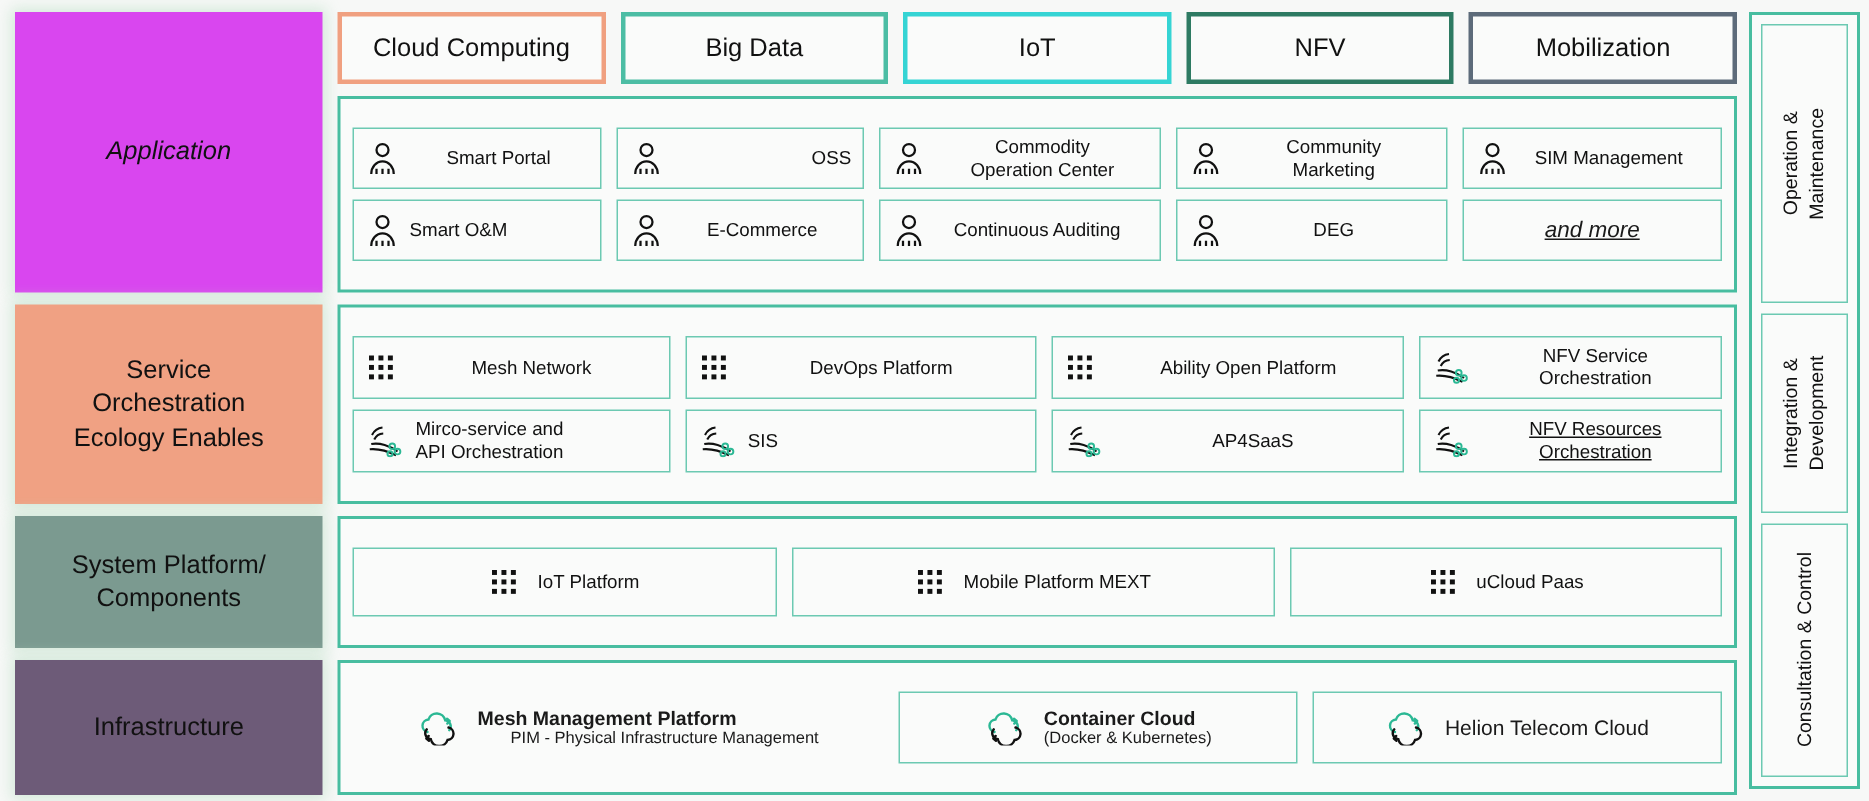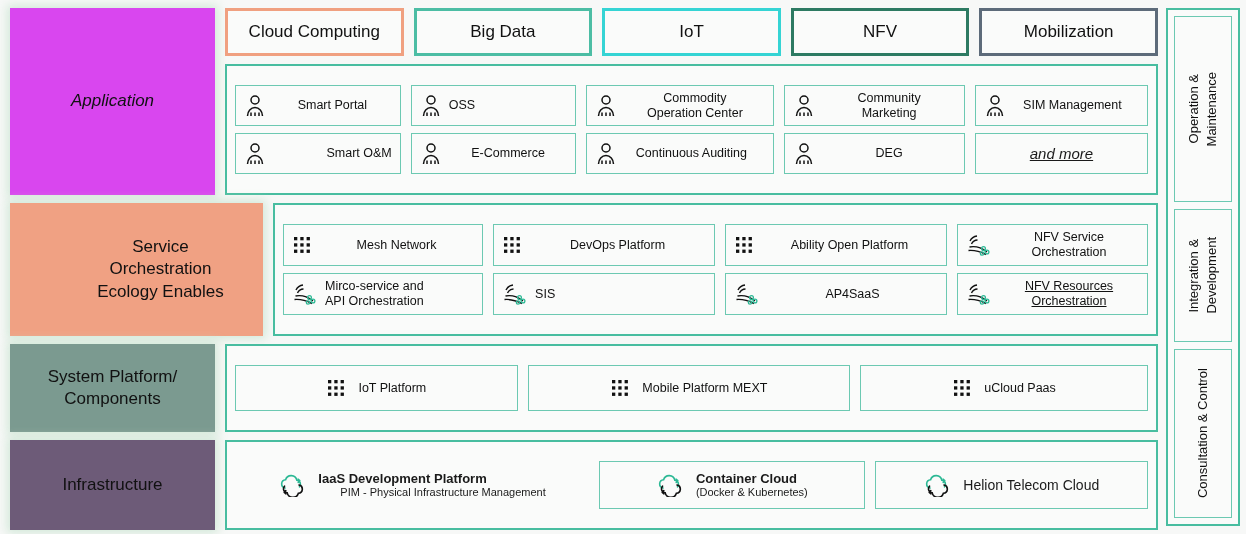--- a/index.html
+++ b/index.html
@@ -143,21 +143,21 @@
             <div class="cell appcell" style="flex:1 1 0;">
               <span class="icn">
                   <svg width="22" height="24" viewBox="0 0 22 24">
                     <circle cx="11" cy="6" r="4" fill="none" stroke="#111" stroke-width="1.5"></circle>
                     <path d="M3.5 22 A7.5 8.5 0 0 1 18.5 22" fill="none" stroke="#111" stroke-width="1.5"></path>
                     <line x1="7" y1="18.5" x2="7" y2="22" stroke="#111" stroke-width="1.5"></line>
                     <line x1="11" y1="18.5" x2="11" y2="22" stroke="#111" stroke-width="1.5"></line>
                     <line x1="15" y1="18.5" x2="15" y2="22" stroke="#111" stroke-width="1.5"></line>
                   </svg>
                 </span>
-              <span class="lbl" style="flex:1;text-align:left;">OSS</span>
+              <span class="lbl" style="flex:1;text-align:right;">OSS</span>
             </div>
             <div class="cell appcell" style="flex:1.15 1 0;">
               <span class="icn">
                   <svg width="22" height="24" viewBox="0 0 22 24">
                     <circle cx="11" cy="6" r="4" fill="none" stroke="#111" stroke-width="1.5"></circle>
                     <path d="M3.5 22 A7.5 8.5 0 0 1 18.5 22" fill="none" stroke="#111" stroke-width="1.5"></path>
                     <line x1="7" y1="18.5" x2="7" y2="22" stroke="#111" stroke-width="1.5"></line>
                     <line x1="11" y1="18.5" x2="11" y2="22" stroke="#111" stroke-width="1.5"></line>
                     <line x1="15" y1="18.5" x2="15" y2="22" stroke="#111" stroke-width="1.5"></line>
                   </svg>
@@ -194,21 +194,21 @@
             <div class="cell appcell" style="flex:1 1 0;">
               <span class="icn">
                   <svg width="22" height="24" viewBox="0 0 22 24">
                     <circle cx="11" cy="6" r="4" fill="none" stroke="#111" stroke-width="1.5"></circle>
                     <path d="M3.5 22 A7.5 8.5 0 0 1 18.5 22" fill="none" stroke="#111" stroke-width="1.5"></path>
                     <line x1="7" y1="18.5" x2="7" y2="22" stroke="#111" stroke-width="1.5"></line>
                     <line x1="11" y1="18.5" x2="11" y2="22" stroke="#111" stroke-width="1.5"></line>
                     <line x1="15" y1="18.5" x2="15" y2="22" stroke="#111" stroke-width="1.5"></line>
                   </svg>
                 </span>
-              <span class="lbl" style="flex:1;text-align:right;">Smart O&amp;M</span>
+              <span class="lbl" style="flex:1;text-align:left;">Smart O&amp;M</span>
             </div>
             <div class="cell appcell" style="flex:1 1 0;">
               <span class="icn">
                   <svg width="22" height="24" viewBox="0 0 22 24">
                     <circle cx="11" cy="6" r="4" fill="none" stroke="#111" stroke-width="1.5"></circle>
                     <path d="M3.5 22 A7.5 8.5 0 0 1 18.5 22" fill="none" stroke="#111" stroke-width="1.5"></path>
                     <line x1="7" y1="18.5" x2="7" y2="22" stroke="#111" stroke-width="1.5"></line>
                     <line x1="11" y1="18.5" x2="11" y2="22" stroke="#111" stroke-width="1.5"></line>
                     <line x1="15" y1="18.5" x2="15" y2="22" stroke="#111" stroke-width="1.5"></line>
                   </svg>
@@ -241,21 +241,21 @@
             </div>
             <div class="cell appcell c-center" style="flex:1.05 1 0;">
               <span class="italic-more">and more</span>
             </div>
           </div>
         </div>
       </div>
     </div>
 
     <div class="row" style="flex:0 0 133px;">
-      <div class="row-label" style="background:#f0a183;white-space:pre-line;padding-left:48px;">
+      <div class="row-label" style="background:#f0a183;white-space:pre-line;">
         <span>Service
 Orchestration
 Ecology Enables</span>
       </div>
       <div class="row-body">
         <div class="cellrow">
           <div class="cell svccell" style="flex:1 1 0;">
             <span class="icn">
                 <svg width="20" height="20" viewBox="0 0 20 20">
                   <g fill="#111">
@@ -460,21 +460,21 @@
           <div class="cell infcell" style="flex:1.25 1 0;border-color:transparent;">
             <span class="icn">
                 <svg width="28" height="24" viewBox="0 0 28 24">
                   <path d="M7 15 A4.2 4.2 0 0 1 7.6 6.7 A5.8 5.8 0 0 1 18.8 7.2 A4 4 0 0 1 21.5 13.8" fill="none" stroke="#2bb894" stroke-width="1.6" stroke-linecap="round"></path>
                   <path d="M20 6.2 L21.8 7.6 L20.2 9.4" fill="none" stroke="#2bb894" stroke-width="1.6" stroke-linecap="round" stroke-linejoin="round"></path>
                   <path d="M21 12 A4.2 4.2 0 0 1 20.4 20.3 A5.8 5.8 0 0 1 9.2 19.8 A4 4 0 0 1 6.5 13.2" fill="none" stroke="#111" stroke-width="1.6" stroke-linecap="round"></path>
                   <path d="M8 20.8 L6.2 19.4 L7.8 17.6" fill="none" stroke="#111" stroke-width="1.6" stroke-linecap="round" stroke-linejoin="round"></path>
                 </svg>
               </span>
             <span style="display:block;">
-              <span class="t1" style="display:block;">IaaS Development Platform</span>
+              <span class="t1" style="display:block;">Mesh Management Platform</span>
               <span class="t2" style="display:block;margin-left:22px;">PIM - Physical Infrastructure Management</span>
             </span>
           </div>
           <div class="cell infcell" style="flex:0.92 1 0;">
             <span class="icn">
                 <svg width="28" height="24" viewBox="0 0 28 24">
                   <path d="M7 15 A4.2 4.2 0 0 1 7.6 6.7 A5.8 5.8 0 0 1 18.8 7.2 A4 4 0 0 1 21.5 13.8" fill="none" stroke="#2bb894" stroke-width="1.6" stroke-linecap="round"></path>
                   <path d="M20 6.2 L21.8 7.6 L20.2 9.4" fill="none" stroke="#2bb894" stroke-width="1.6" stroke-linecap="round" stroke-linejoin="round"></path>
                   <path d="M21 12 A4.2 4.2 0 0 1 20.4 20.3 A5.8 5.8 0 0 1 9.2 19.8 A4 4 0 0 1 6.5 13.2" fill="none" stroke="#111" stroke-width="1.6" stroke-linecap="round"></path>
                   <path d="M8 20.8 L6.2 19.4 L7.8 17.6" fill="none" stroke="#111" stroke-width="1.6" stroke-linecap="round" stroke-linejoin="round"></path>

